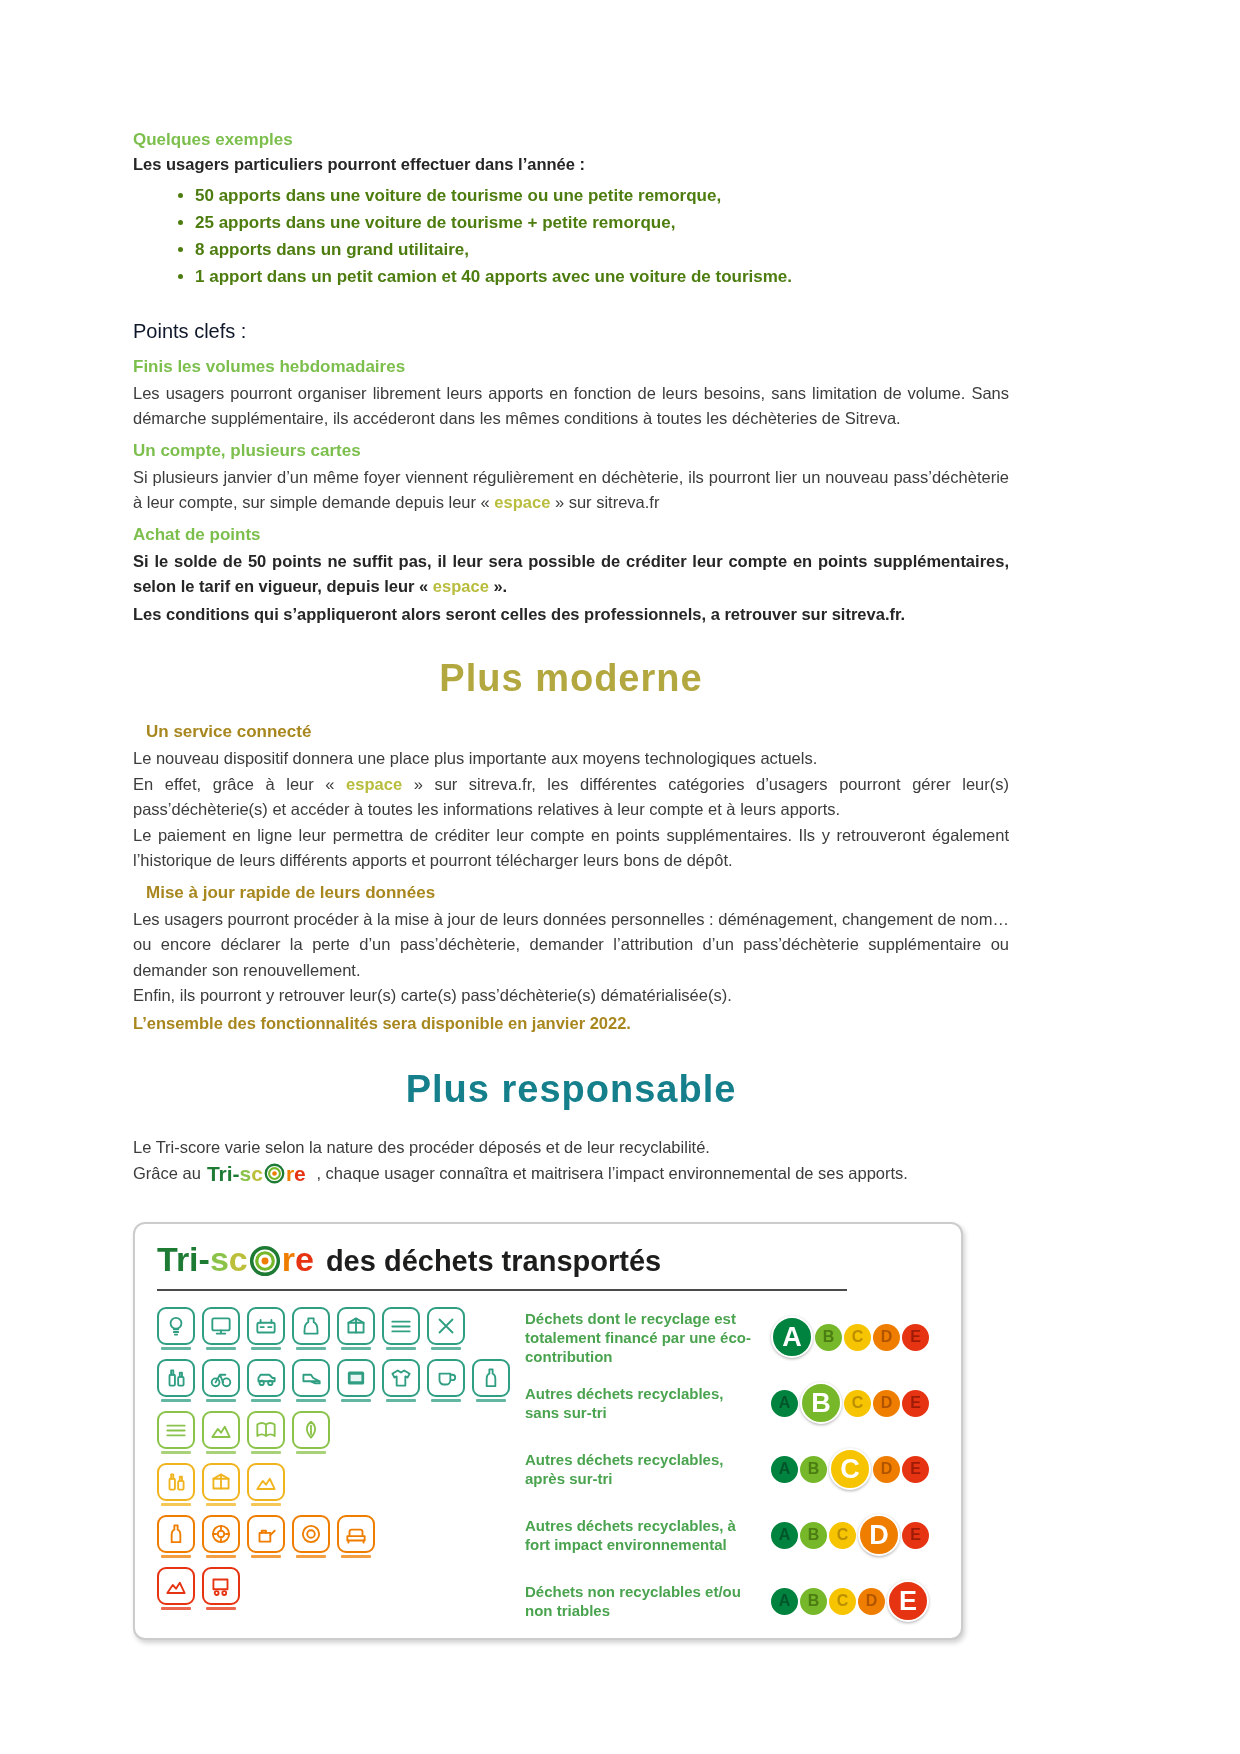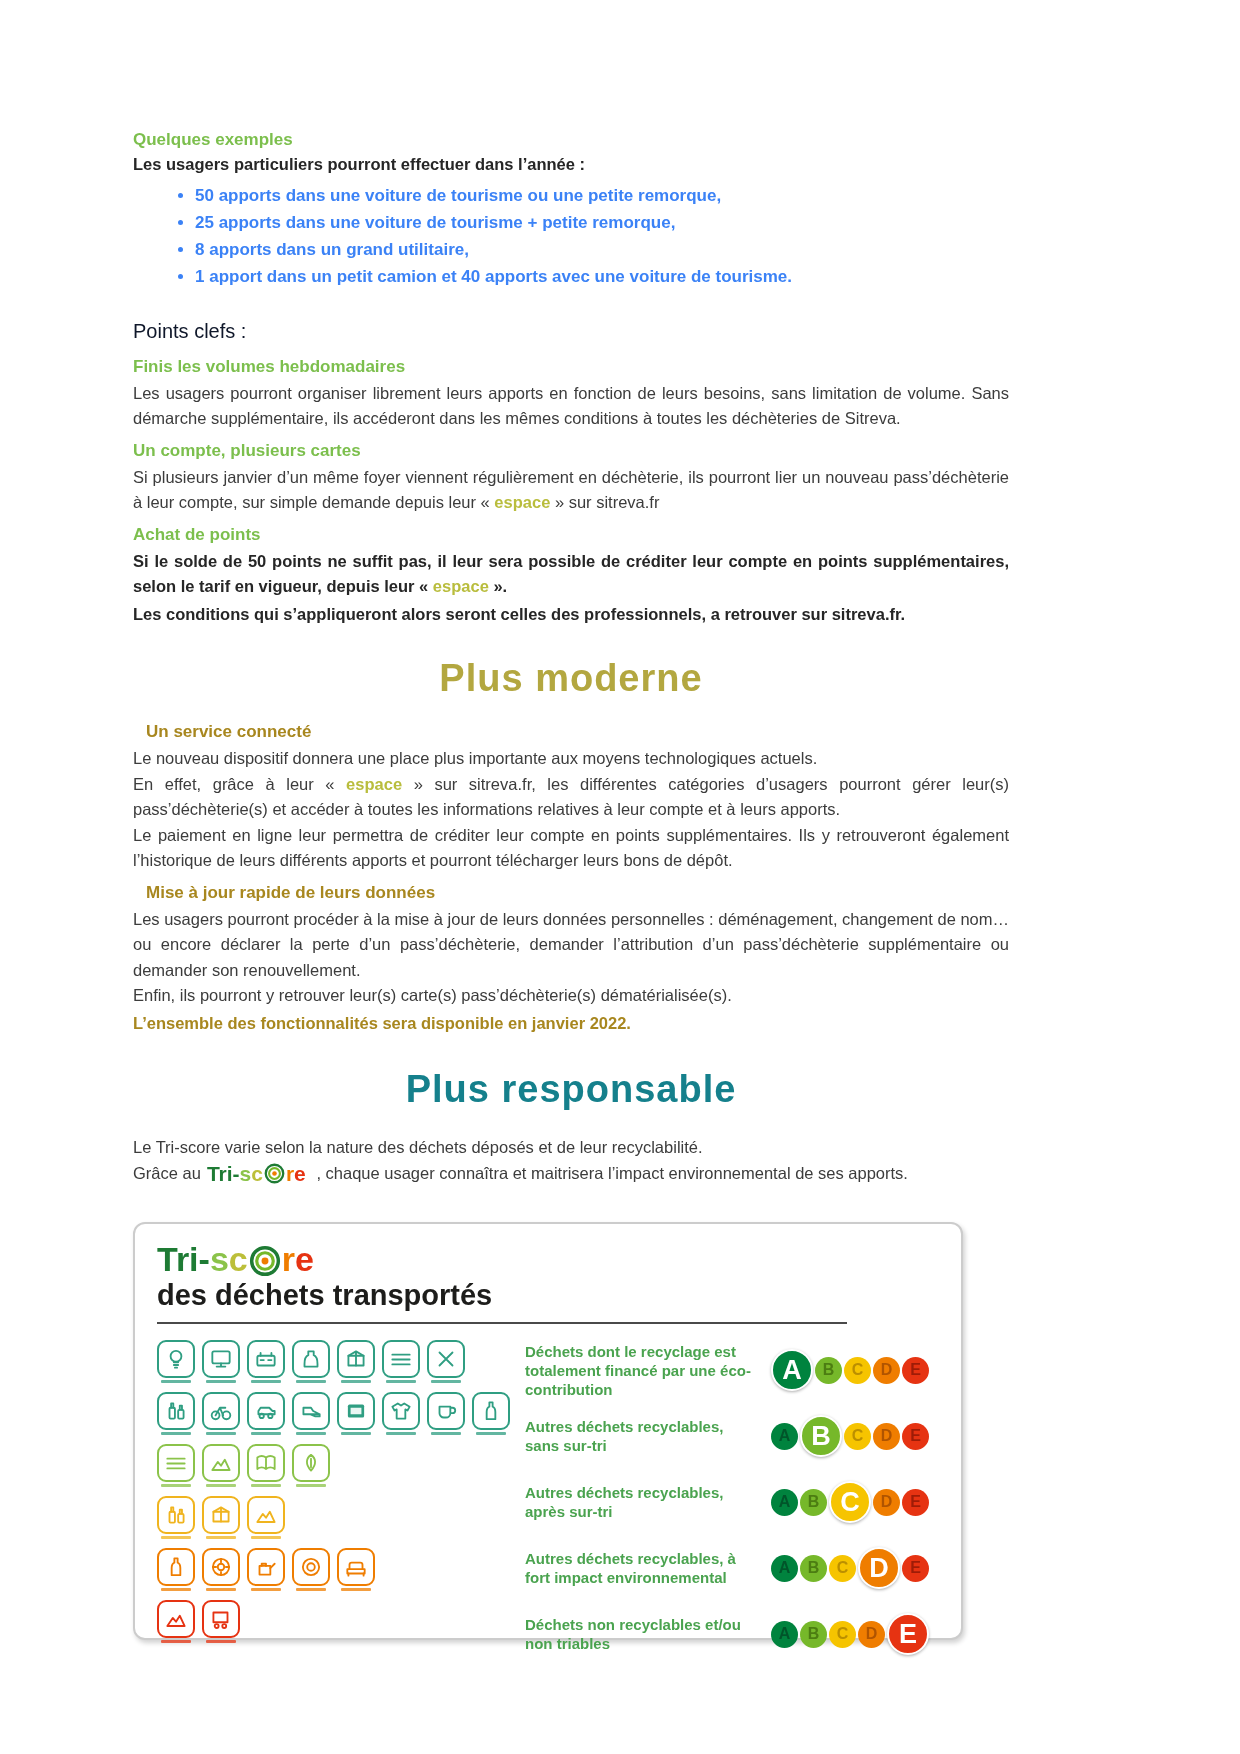--- a/index.html
+++ b/index.html
@@ -16,26 +16,26 @@
   .h-display.teal{color:#15808c;margin:32px 0 24px;}
 
   p{margin:0;}
   .body{font-size:16.5px;line-height:25.5px;color:#3c3c3c;text-align:justify;}
   .bold-black{font-weight:700;color:#262626;}
   .gold-bold{font-weight:700;color:#a8871f;}
   .espace{color:#b9bd3d;font-weight:700;}
   .mt2{margin-top:2px;}
 
   ul.bullets{margin:5px 0 0 0;padding-left:62px;}
-  ul.bullets li{font-size:17px;font-weight:700;color:#3b82f6;line-height:26px;margin-bottom:1px;}
+  ul.bullets li{font-size:17px;font-weight:700;color:#4d7c0f;line-height:26px;margin-bottom:1px;}
 
   
   .tbox{margin-top:36px;width:830px;height:418px;border:2px solid #cccccc;border-radius:12px;
         box-shadow:2px 3px 5px rgba(0,0,0,0.18);padding:16px 22px;box-sizing:border-box;background:#fff;}
-  .tbox-title{display:flex;align-items:baseline;flex-direction:column;}
+  .tbox-title{display:flex;align-items:baseline;gap:12px;}
   .tlogo{font-weight:700;white-space:nowrap;}
   .tlogo.big{font-size:34px;}
   .tlogo.inline{font-size:21px;vertical-align:-2px;margin:0 6px;}
   .tsuffix{font-size:29px;font-weight:700;color:#1d1d1b;}
   .trule{height:2px;background:#4a4a4a;width:690px;margin-top:10px;}
   .tbody{display:flex;margin-top:16px;}
   .ticons{width:382px;}
   .icon-row{display:flex;gap:7px;margin-bottom:9px;}
   .icon-cell{width:38px;}
   .icon-box{width:38px;height:38px;border:2px solid;border-radius:9px;box-sizing:border-box;
@@ -87,21 +87,21 @@
 
     <p class="body">Le paiement en ligne leur permettra de créditer leur compte en points supplémentaires. Ils y retrouveront également l’historique de leurs différents apports et pourront télécharger leurs bons de dépôt.</p>
 
     <div class="h-gold">Mise à jour rapide de leurs données</div>
     <p class="body">Les usagers pourront procéder à la mise à jour de leurs données personnelles : déménagement, changement de nom… ou encore déclarer la perte d’un pass’déchèterie, demander l’attribution d’un pass’déchèterie supplémentaire ou demander son renouvellement.</p>
     <p class="body">Enfin, ils pourront y retrouver leur(s) carte(s) pass’déchèterie(s) dématérialisée(s).</p>
     <p class="body gold-bold mt2">L’ensemble des fonctionnalités sera disponible en janvier 2022.</p>
 
     <div class="h-display teal">Plus responsable</div>
 
-    <p class="body">Le Tri-score varie selon la nature des déchets déposés et de leur recyclabilité.</p>
+    <p class="body">Le Tri-score varie selon la nature des procéder déposés et de leur recyclabilité.</p>
     <p class="body"><span>Grâce au</span><span class="tlogo inline"><span style="color:#1e7b34">Tri-</span><span style="color:#8bc34a">s</span><span style="color:#bcbf3a">c</span><svg width="21" height="21" viewBox="0 0 24 24" style="vertical-align:-3.78px;margin:0 1px;">
             <circle cx="12" cy="12" r="10" fill="none" stroke="#1e7b34" stroke-width="2.6"></circle>
             <circle cx="12" cy="12" r="6.2" fill="none" stroke="#76b82a" stroke-width="2.4"></circle>
             <circle cx="12" cy="12" r="2.6" fill="#ef7d00"></circle>
           </svg><span style="color:#ef7d00">r</span><span style="color:#e63312">e</span></span><span> , chaque usager connaîtra et maitrisera l’impact environnemental de ses apports.</span></p>
 
     <div class="tbox">
       <div class="tbox-title">
         <span class="tlogo big"><span style="color:#1e7b34">Tri-</span><span style="color:#8bc34a">s</span><span style="color:#bcbf3a">c</span><svg width="32" height="32" viewBox="0 0 24 24" style="vertical-align:-5.76px;margin:0 1px;">
               <circle cx="12" cy="12" r="10" fill="none" stroke="#1e7b34" stroke-width="2.6"></circle>

